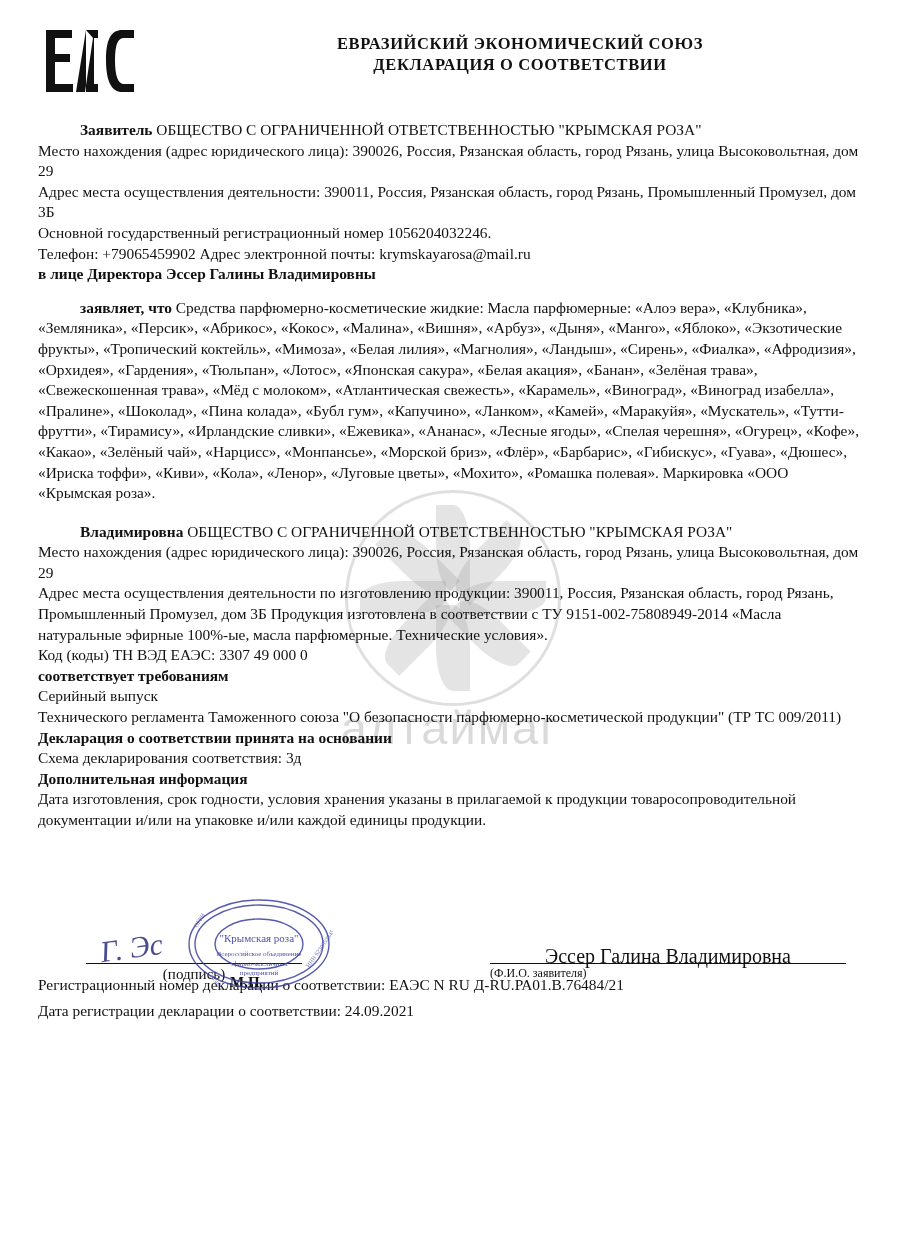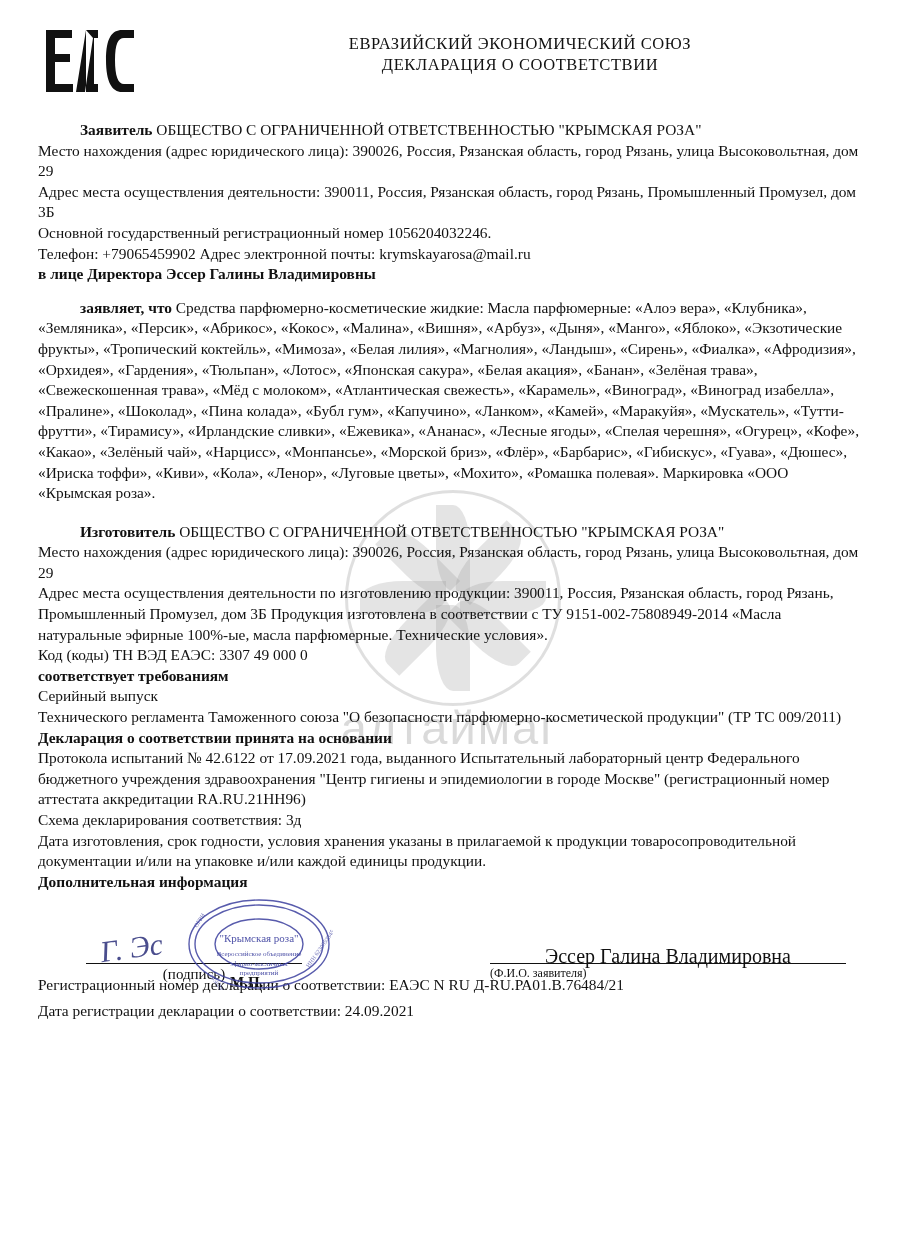--- a/index.html
+++ b/index.html
@@ -84,21 +84,21 @@
   .header-title {
     position: absolute;
     left: 180px;
     top: 33px;
     width: 680px;
     text-align: center;
     z-index: 3;
   }
   .header-title div {
     font-family: "Liberation Serif", serif;
-    font-weight: normal;
+    font-weight: bold;
     font-size: 16.5px;
     letter-spacing: 0.6px;
     line-height: 21px;
   }
 
   
   .content {
     position: absolute;
     left: 38px;
     top: 120px;
@@ -258,37 +258,36 @@
 
     <div class="gap-md"></div>
 
     <p class="block">
       <span class="b">заявляет, что</span><span> Средства парфюмерно-косметические жидкие: Масла парфюмерные: «Алоэ вера», «Клубника», «Земляника», «Персик», «Абрикос», «Кокос», «Малина», «Вишня», «Арбуз», «Дыня», «Манго», «Яблоко», «Экзотические фрукты», «Тропический коктейль», «Мимоза», «Белая лилия», «Магнолия», «Ландыш», «Сирень», «Фиалка», «Афродизия», «Орхидея», «Гардения», «Тюльпан», «Лотос», «Японская сакура», «Белая акация», «Банан», «Зелёная трава», «Свежескошенная трава», «Мёд с молоком», «Атлантическая свежесть», «Карамель», «Виноград», «Виноград изабелла», «Пралине», «Шоколад», «Пина колада», «Бубл гум», «Капучино», «Ланком», «Камей», «Маракуйя», «Мускатель», «Тутти-фрутти», «Тирамису», «Ирландские сливки», «Ежевика», «Ананас», «Лесные ягоды», «Спелая черешня», «Огурец», «Кофе», «Какао», «Зелёный чай», «Нарцисс», «Монпансье», «Морской бриз», «Флёр», «Барбарис», «Гибискус», «Гуава», «Дюшес», «Ириска тоффи», «Киви», «Кола», «Ленор», «Луговые цветы», «Мохито», «Ромашка полевая». Маркировка «ООО «Крымская роза».</span>
     </p>
 
     <div class="gap-lg"></div>
 
     <p class="block">
-      <span class="b">Изготовитель</span><span> ОБЩЕСТВО С ОГРАНИЧЕННОЙ ОТВЕТСТВЕННОСТЬЮ "КРЫМСКАЯ РОЗА"</span>
+      <span class="b">Владимировна</span><span> ОБЩЕСТВО С ОГРАНИЧЕННОЙ ОТВЕТСТВЕННОСТЬЮ "КРЫМСКАЯ РОЗА"</span>
     </p>
     <p class="block">Место нахождения (адрес юридического лица): 390026, Россия, Рязанская область, город Рязань, улица Высоковольтная, дом 29</p>
     <p class="block">Адрес места осуществления деятельности по изготовлению продукции: 390011, Россия, Рязанская область, город Рязань, Промышленный Промузел, дом 3Б Продукция изготовлена в соответствии с ТУ 9151-002-75808949-2014 «Масла натуральные эфирные 100%-ые, масла парфюмерные. Технические условия».</p>
 
     <p class="block">Код (коды) ТН ВЭД ЕАЭС: 3307 49 000 0</p>
     <p class="block b">соответствует требованиям</p>
 
     <p class="block">Серийный выпуск</p>
     <p class="block">Технического регламента Таможенного союза "О безопасности парфюмерно-косметической продукции" (ТР ТС 009/2011)</p>
 
     <p class="block b">Декларация о соответствии принята на основании</p>
-    <p class="block">Протокола испытаний № 42.6122 от 17.09.2021 года, выданного Испытательный лабораторный центр Федерального бюджетного учреждения здравоохранения "Центр гигиены и эпидемиологии в городе Москве" (регистрационный номер аттестата аккредитации RA.RU.21НН96)</p>
     <p class="block">Схема декларирования соответствия: 3д</p>
 
+    <p class="block b">Дополнительная информация</p>
     <p class="block">Дата изготовления, срок годности, условия хранения указаны в прилагаемой к продукции товаросопроводительной документации и/или на упаковке и/или каждой единицы продукции.</p>
-    <p class="block b">Дополнительная информация</p>
 
     <div class="gap-md"></div>
 
   </div>
 
   <div class="stamp">
     <svg width="148" height="92" viewBox="0 0 148 92" xmlns="http://www.w3.org/2000/svg">
       <g fill="none" stroke="#3b3f9e" stroke-width="1.4" opacity="0.85">
         <ellipse cx="74" cy="46" rx="70" ry="44"></ellipse>
         <ellipse cx="74" cy="46" rx="64" ry="39"></ellipse>

